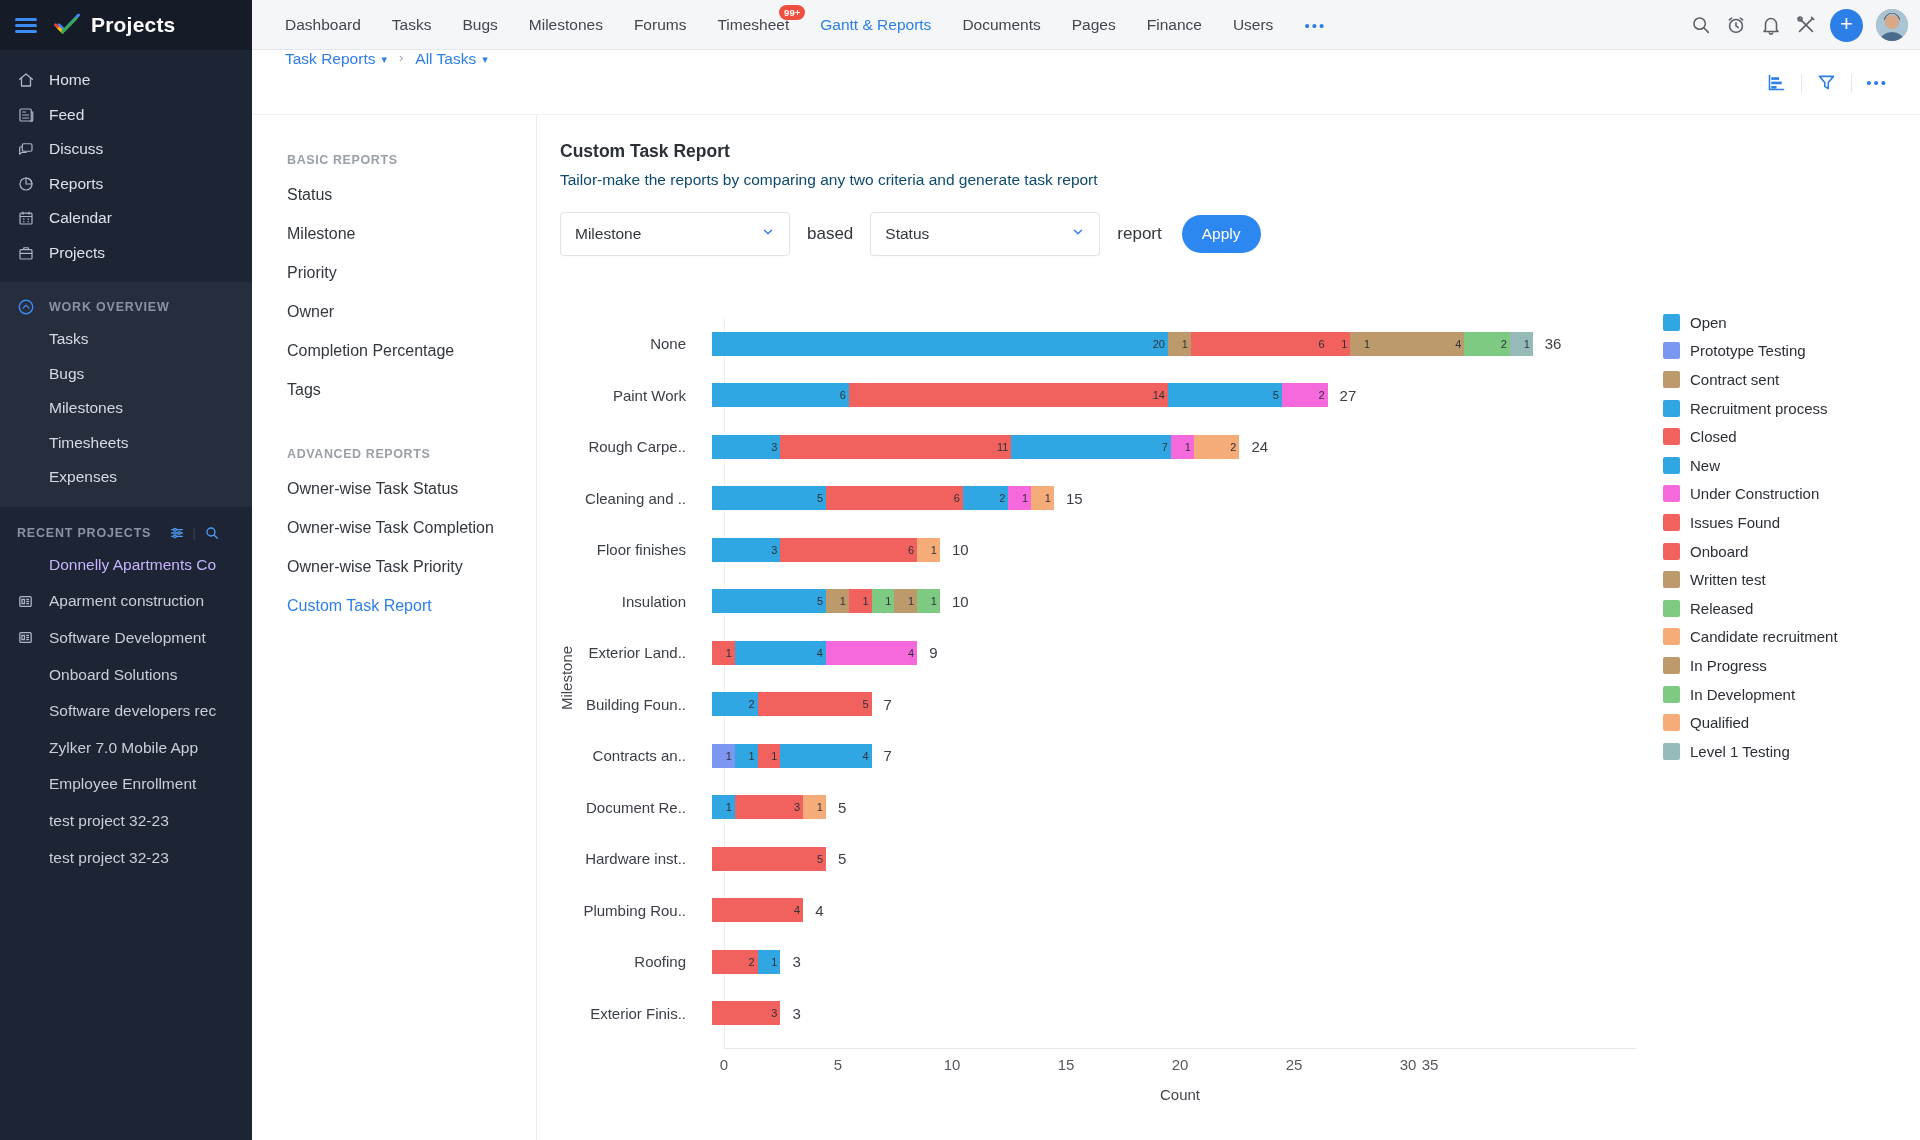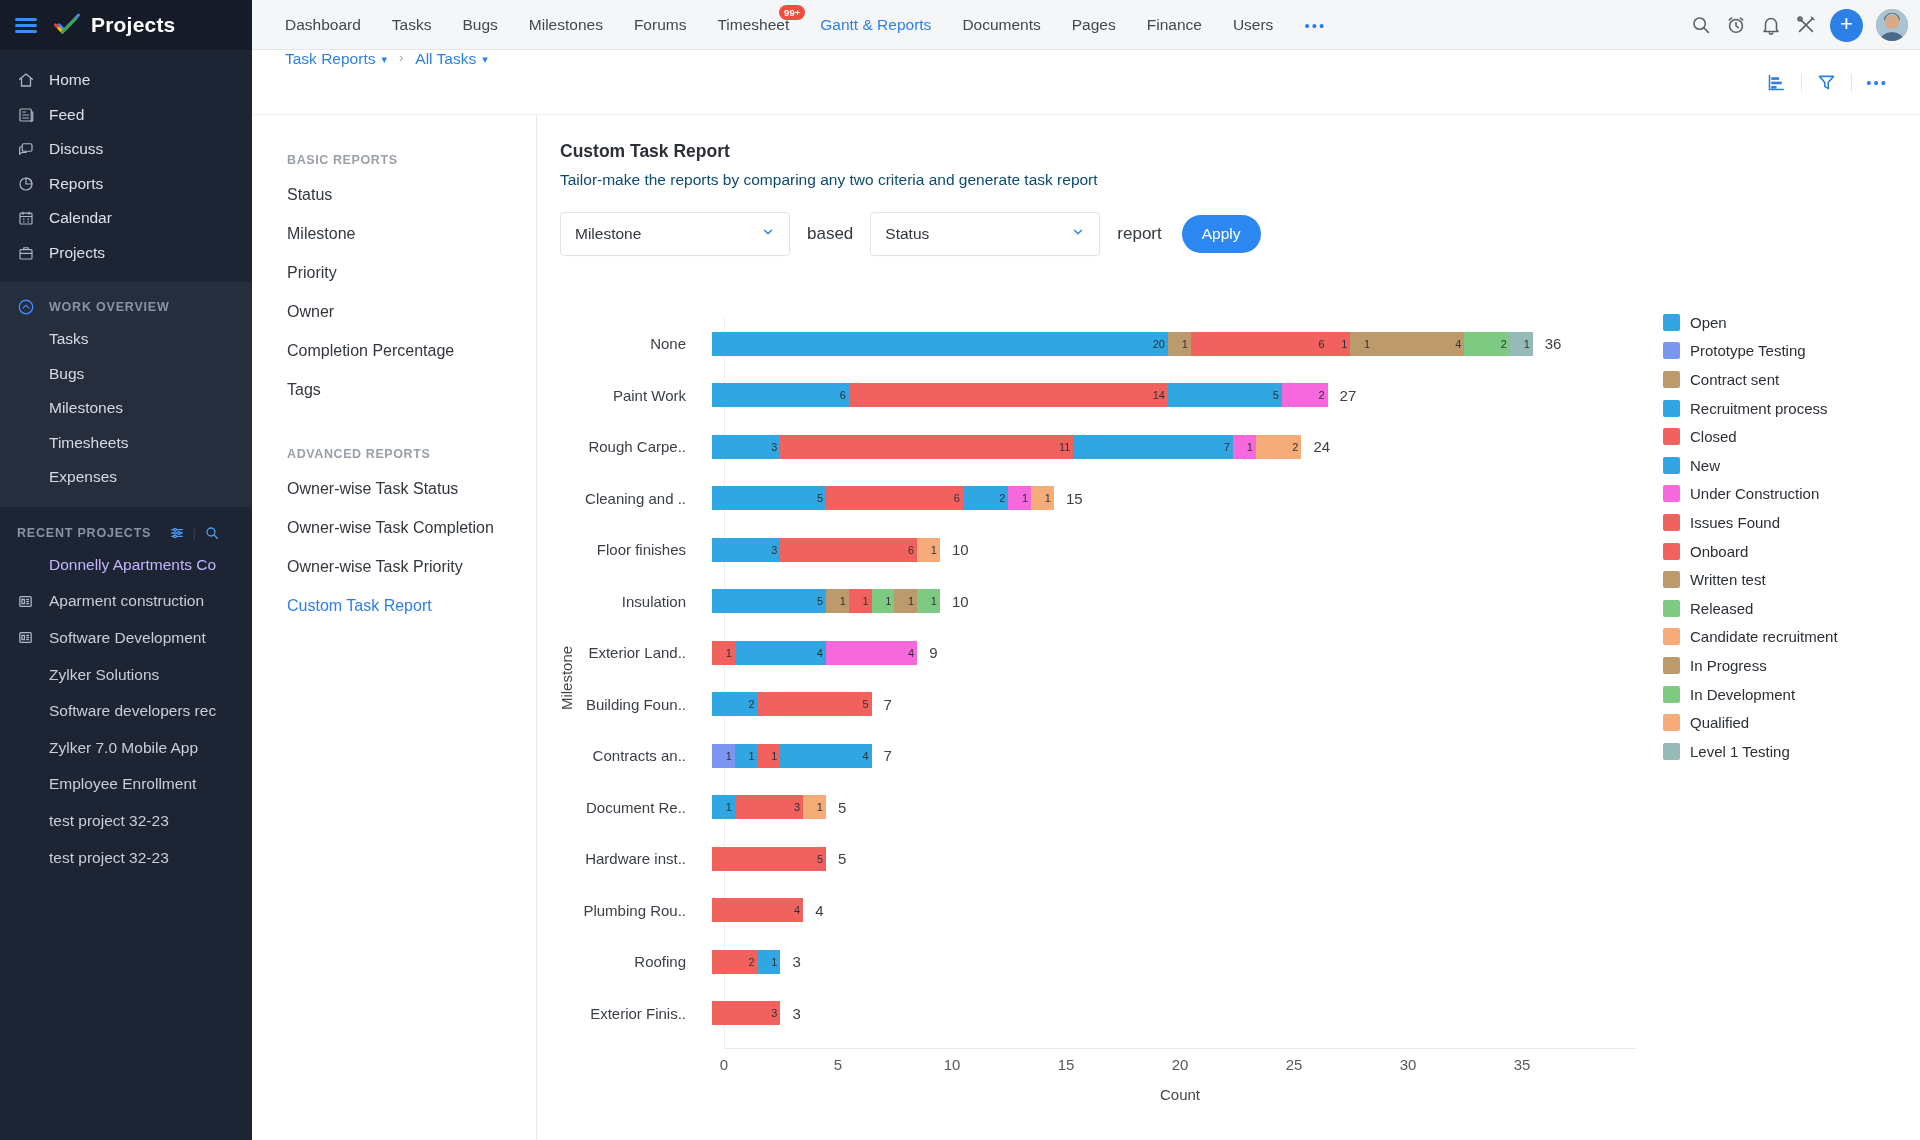--- a/index.html
+++ b/index.html
@@ -268,21 +268,21 @@
       <div class="proj-item has-icon">
         <span class="p-icon"><svg viewBox="0 0 24 24" fill="none" stroke="currentColor" stroke-width="1.8">
             <rect x="4" y="5" width="16" height="14" rx="1.5"></rect>
             <path d="M13 9 h4 M13 12 h4 M13 15 h4"></path>
             <rect x="7" y="9" width="3.5" height="6"></rect>
           </svg></span>
         <span class="project-label">Software Development</span>
         <span class="fade"></span>
       </div>
       <div class="proj-item">
-        <span class="project-label">Zylker Solutions</span>
+        <span class="project-label">Onboard Solutions</span>
       </div>
       <div class="proj-item">
         <span class="project-label">Software developers rec</span>
         <span class="fade"></span>
       </div>
       <div class="proj-item">
         <span class="project-label">Zylker 7.0 Mobile App</span>
       </div>
       <div class="proj-item">
         <span class="project-label">Employee Enrollment</span>
@@ -419,21 +419,21 @@
         </div>
       </div>
       <div class="c-total">27</div>
     </div>
     <div class="c-row">
       <div class="c-label">Rough Carpe..</div>
       <div class="c-bar">
         <div class="c-seg" title="Open: 3" style="width: 68.4px; background: rgb(48, 167, 227);">
           <span>3</span>
         </div>
-        <div class="c-seg" title="Closed: 11" style="width: 293px; background: rgb(241, 98, 94);">
+        <div class="c-seg" title="Closed: 11" style="width: 231px; background: rgb(241, 98, 94);">
           <span>11</span>
         </div>
         <div class="c-seg" title="New: 7" style="width: 159.6px; background: rgb(48, 167, 227);">
           <span>7</span>
         </div>
         <div class="c-seg" title="Under Construction: 1" style="width: 22.8px; background: rgb(246, 105, 220);">
           <span>1</span>
         </div>
         <div class="c-seg" title="Qualified: 2" style="width: 45.6px; background: rgb(246, 172, 121);">
           <span>2</span>
@@ -602,21 +602,21 @@
     </div>
   </div>
 <div class="x-ticks" id="x-ticks">
     <span class="x-tick" style="left: 724px;">0</span>
     <span class="x-tick" style="left: 838px;">5</span>
     <span class="x-tick" style="left: 952px;">10</span>
     <span class="x-tick" style="left: 1066px;">15</span>
     <span class="x-tick" style="left: 1180px;">20</span>
     <span class="x-tick" style="left: 1294px;">25</span>
     <span class="x-tick" style="left: 1408px;">30</span>
-    <span class="x-tick" style="left: 1522px;">35</span>
+    <span class="x-tick" style="left: 1430px;">35</span>
   </div>
 <div class="x-axis-label">Count</div>
 <div class="y-axis-label">Milestone</div>
 <div class="legend" id="legend">
     <div class="lg-item">
       <span class="lg-swatch" style="background: rgb(48, 167, 227);"></span>
       <span class="lg-label">Open</span>
     </div>
     <div class="lg-item">
       <span class="lg-swatch" style="background: rgb(125, 150, 242);"></span>

